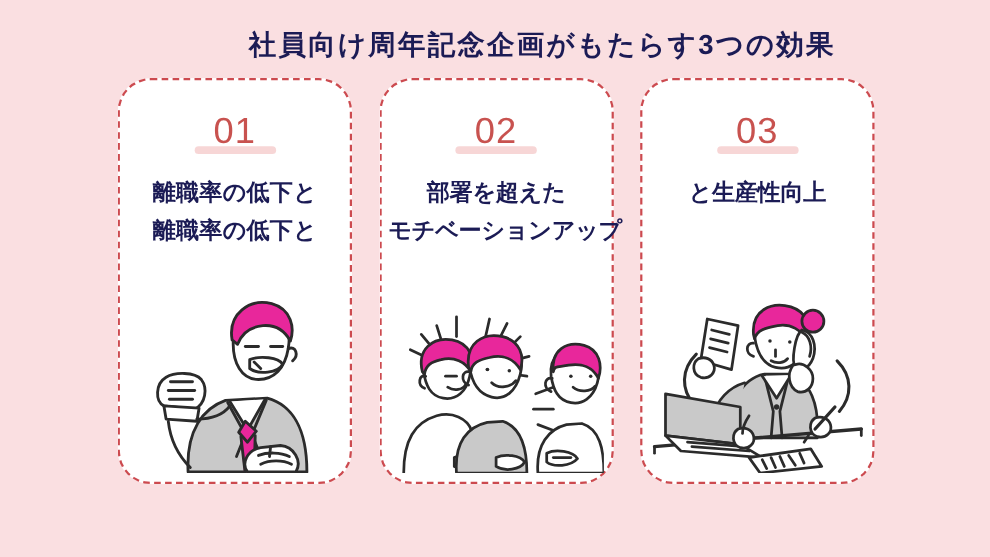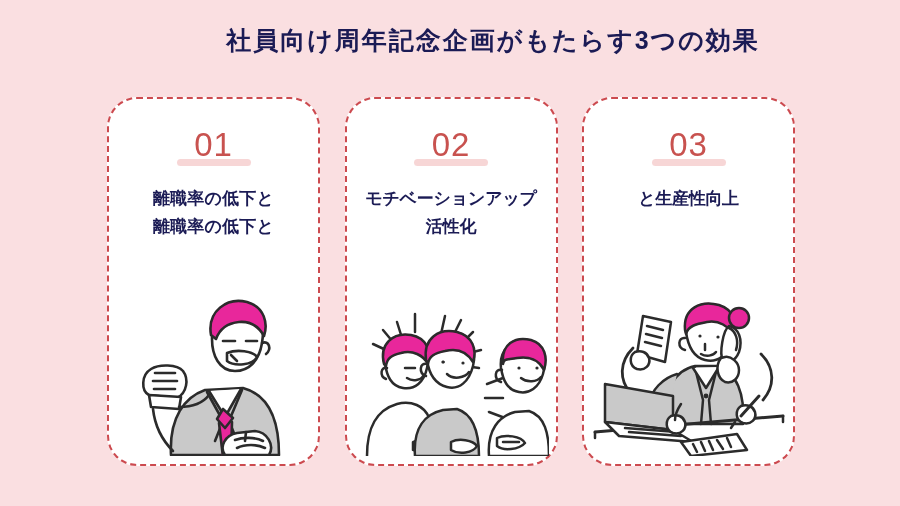--- a/index.html
+++ b/index.html
@@ -33,21 +33,21 @@
     font-weight: 700;
     letter-spacing: 2.0px;
     color: #1b1b55;
     white-space: nowrap;
     padding-left: 43px;
   }
 
   
   .cards {
     position: absolute;
-    top: 97px;
+    top: 71px;
     left: 107px;
     width: 688px;
     height: 369px;
     display: flex;
     justify-content: space-between;
     align-items: stretch;
   }
   .card {
     position: relative;
     width: 213px;
@@ -91,21 +91,21 @@
     border-radius: 4px;
     opacity: .85;
   }
 
   
   .card-text {
     margin-top: 18px;
     width: 196px;
     text-align: center;
     color: #1b1b55;
-    font-size: 17px;
+    font-size: 21px;
     font-weight: 700;
     line-height: 1.62;
     letter-spacing: .2px;
   }
   .card-text .line { display: block; white-space: nowrap; }
   .card-3 .card-text .line { letter-spacing: -0.3px; }
   .card-2 .card-text .line { letter-spacing: -0.2px; }
 
   
   .illus {
@@ -185,22 +185,22 @@
         </svg>
       </div>
     </div>
 
     <div class="card card-2">
       <div class="num-wrap">
         <div class="num-underline"></div>
         <div class="num">02</div>
       </div>
       <div class="card-text">
+        <span class="line">部署を超えた</span>
         <span class="line">モチベーションアップ</span>
-        <span class="line">活性化</span>
       </div>
       <div class="illus">
         <svg width="196" height="150" viewBox="0 0 196 150" aria-hidden="true">
           <g fill="none" stroke="#2b2b2b" stroke-width="2.5" stroke-linecap="round" stroke-linejoin="round">
 
             <path d="M44 16 L49 32"></path>
             <path d="M30 24 L40 36"></path>
             <path d="M20 38 L33 44"></path>
             <path d="M62 8 L62 26"></path>
 

